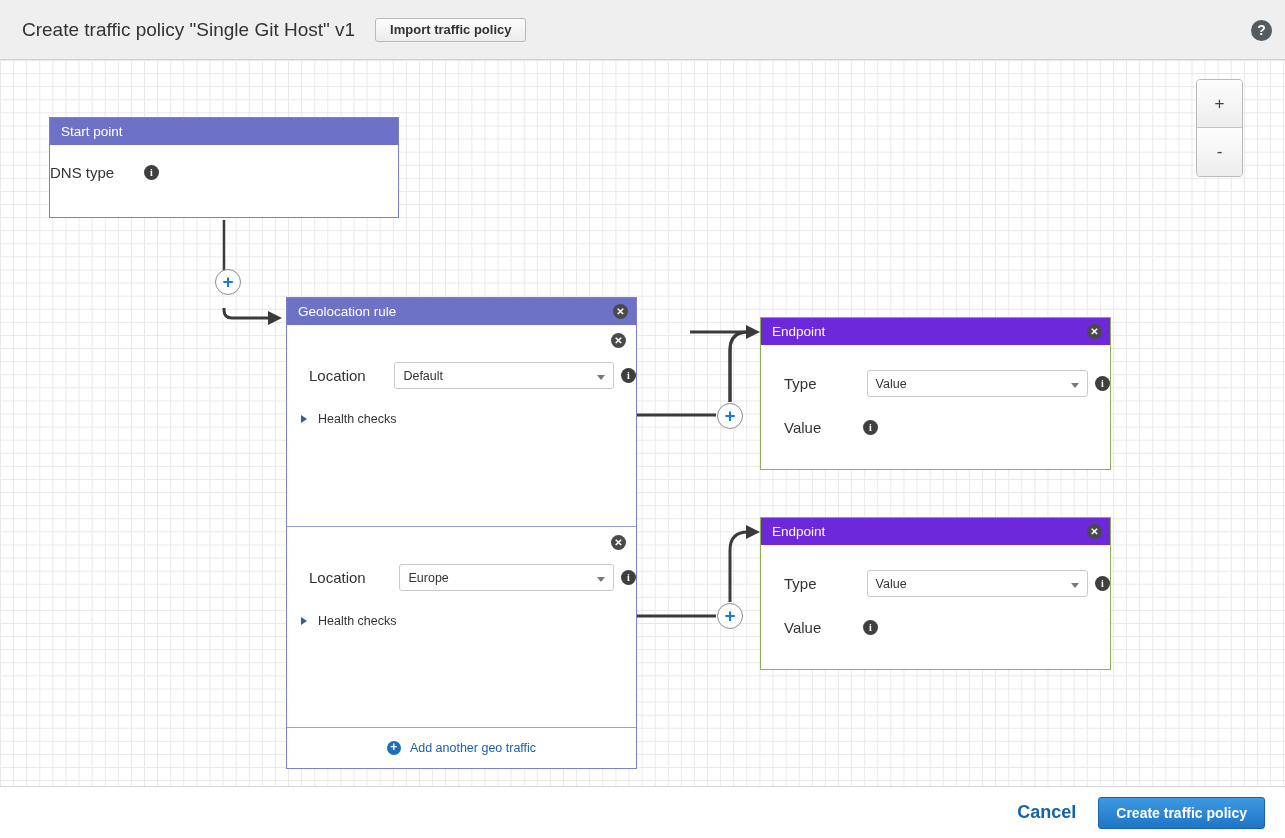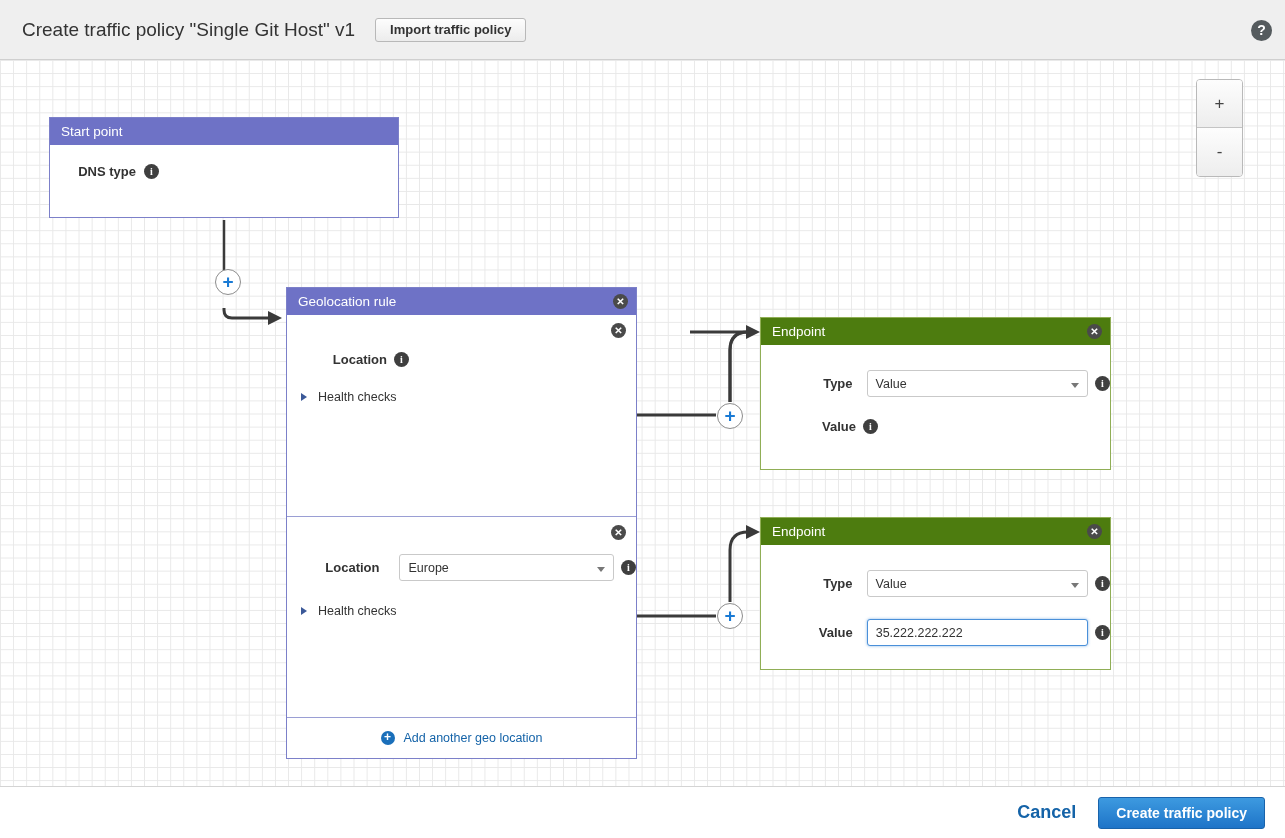--- a/index.html
+++ b/index.html
@@ -90,21 +90,21 @@
     display: flex; align-items: center;
     padding: 0 8px 0 11px;
     color: #ffffff;
     font-size: 13.5px;
     position: relative;
   }
   .node-header .title { flex: 1; }
   .node-body { background: #ffffff; position: relative; }
 
   .purple { background: #6e72c6; }
-  .green  { background: #4d7c0f; }
+  .green  { background: #6d28d9; }
 
   .box-purple { border: 1px solid #7c80c9; }
   .box-green  { border: 1px solid #90ae56; }
 
   
   .circ-icon {
     width: 15px; height: 15px;
     border-radius: 50%;
     background: #4a4a4a;
     color: #ffffff;
@@ -125,22 +125,22 @@
     font-family: "Liberation Serif", serif;
     cursor: pointer;
     flex: none;
   }
 
   
   .field-row {
     display: flex; align-items: center;
   }
   .field-label {
-    font-size: 13px; font-weight: bold; color: #333;
-    text-align: right;
+    font-size: 15px; font-weight: normal; color: #333;
+    text-align: left;
   }
   .sel, .txt {
     height: 27px;
     border: 1px solid #c9c9c9;
     border-radius: 3px;
     background: #ffffff;
     font-size: 12.5px;
     color: #333;
     padding: 0 22px 0 8px;
     display: flex; align-items: center;
@@ -271,30 +271,31 @@
     <div class="node-body" style="height:72px;">
       <div class="field-row" style="padding-top:19px;">
         <span class="field-label" style="width:86px; margin-left:0;">DNS type</span>
         <span class="info-icon" style="margin-left:8px;">i</span>
       </div>
     </div>
   </div>
 
   <div class="conn-plus" style="left:215px; top:209px;">+</div>
 
-  <div class="node box-purple" style="left:286px; top:227px; width:351px;">
+  <div class="node box-purple" style="left:286px; top:237px; width:351px;">
     <div class="node-header purple">
       <span class="title">Geolocation rule</span>
       <span class="circ-icon">✕</span>
     </div>
 
     <div class="node-body" style="height:201px; position:relative;">
       <span class="circ-icon" style="position:absolute; right:10px; top:8px;">✕</span>
       <div class="field-row" style="padding-top:37px;">
         <span class="field-label" style="width:78px; margin-left:22px;">Location</span>
+        <div class="sel" style="width:234px; margin-left:13px;">Default</div>
         <span class="info-icon" style="margin-left:7px;">i</span>
       </div>
       <div class="health-row" style="margin-left:14px; margin-top:23px;">
         <span class="tri"></span>
         <span>Health checks</span>
       </div>
     </div>
 
     <div class="divider"></div>
 
@@ -306,21 +307,21 @@
         <span class="info-icon" style="margin-left:7px;">i</span>
       </div>
       <div class="health-row" style="margin-left:14px; margin-top:23px;">
         <span class="tri"></span>
         <span>Health checks</span>
       </div>
     </div>
 
     <div class="add-geo">
       <span class="plus-badge">+</span>
-      <span>Add another geo location</span>
+      <span>Add another geo traffic</span>
     </div>
   </div>
 
   <div class="conn-plus" style="left:717px; top:343px;">+</div>
   <div class="conn-plus" style="left:717px; top:543px;">+</div>
 
   <div class="node box-green" style="left:760px; top:257px; width:351px;">
     <div class="node-header green">
       <span class="title">Endpoint</span>
       <span class="circ-icon">✕</span>
@@ -344,21 +345,20 @@
       <span class="circ-icon">✕</span>
     </div>
     <div class="node-body" style="height:124px;">
       <div class="field-row" style="padding-top:25px;">
         <span class="field-label" style="width:72px; margin-left:23px;">Type</span>
         <div class="sel" style="width:231px; margin-left:14px;">Value</div>
         <span class="info-icon" style="margin-left:7px;">i</span>
       </div>
       <div class="field-row" style="padding-top:22px;">
         <span class="field-label" style="width:72px; margin-left:23px;">Value</span>
-        <div class="txt focused" style="width:231px; margin-left:14px;">35.222.222.222</div>
         <span class="info-icon" style="margin-left:7px;">i</span>
       </div>
     </div>
   </div>
 
   <div id="zoom-controls">
     <button class="zoom-btn" id="zoom-in-btn">+</button>
     <button class="zoom-btn" id="zoom-out-btn">-</button>
   </div>
 

